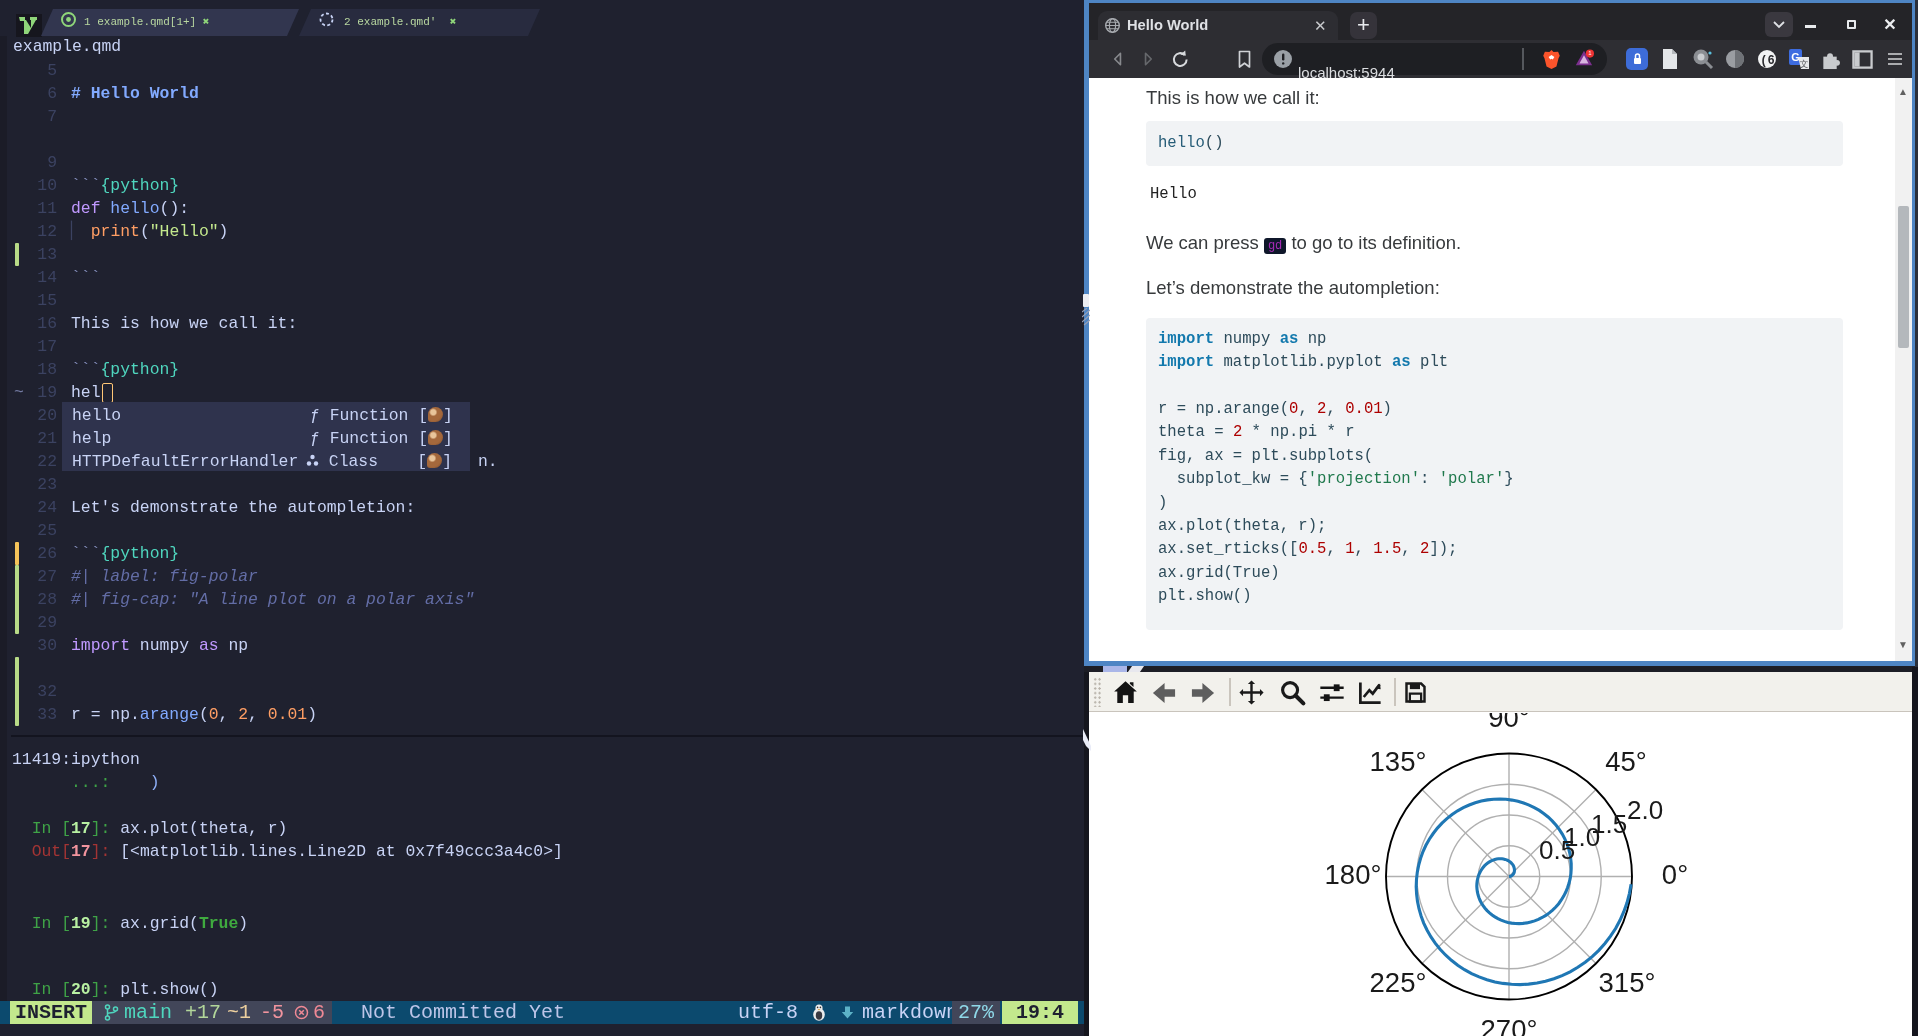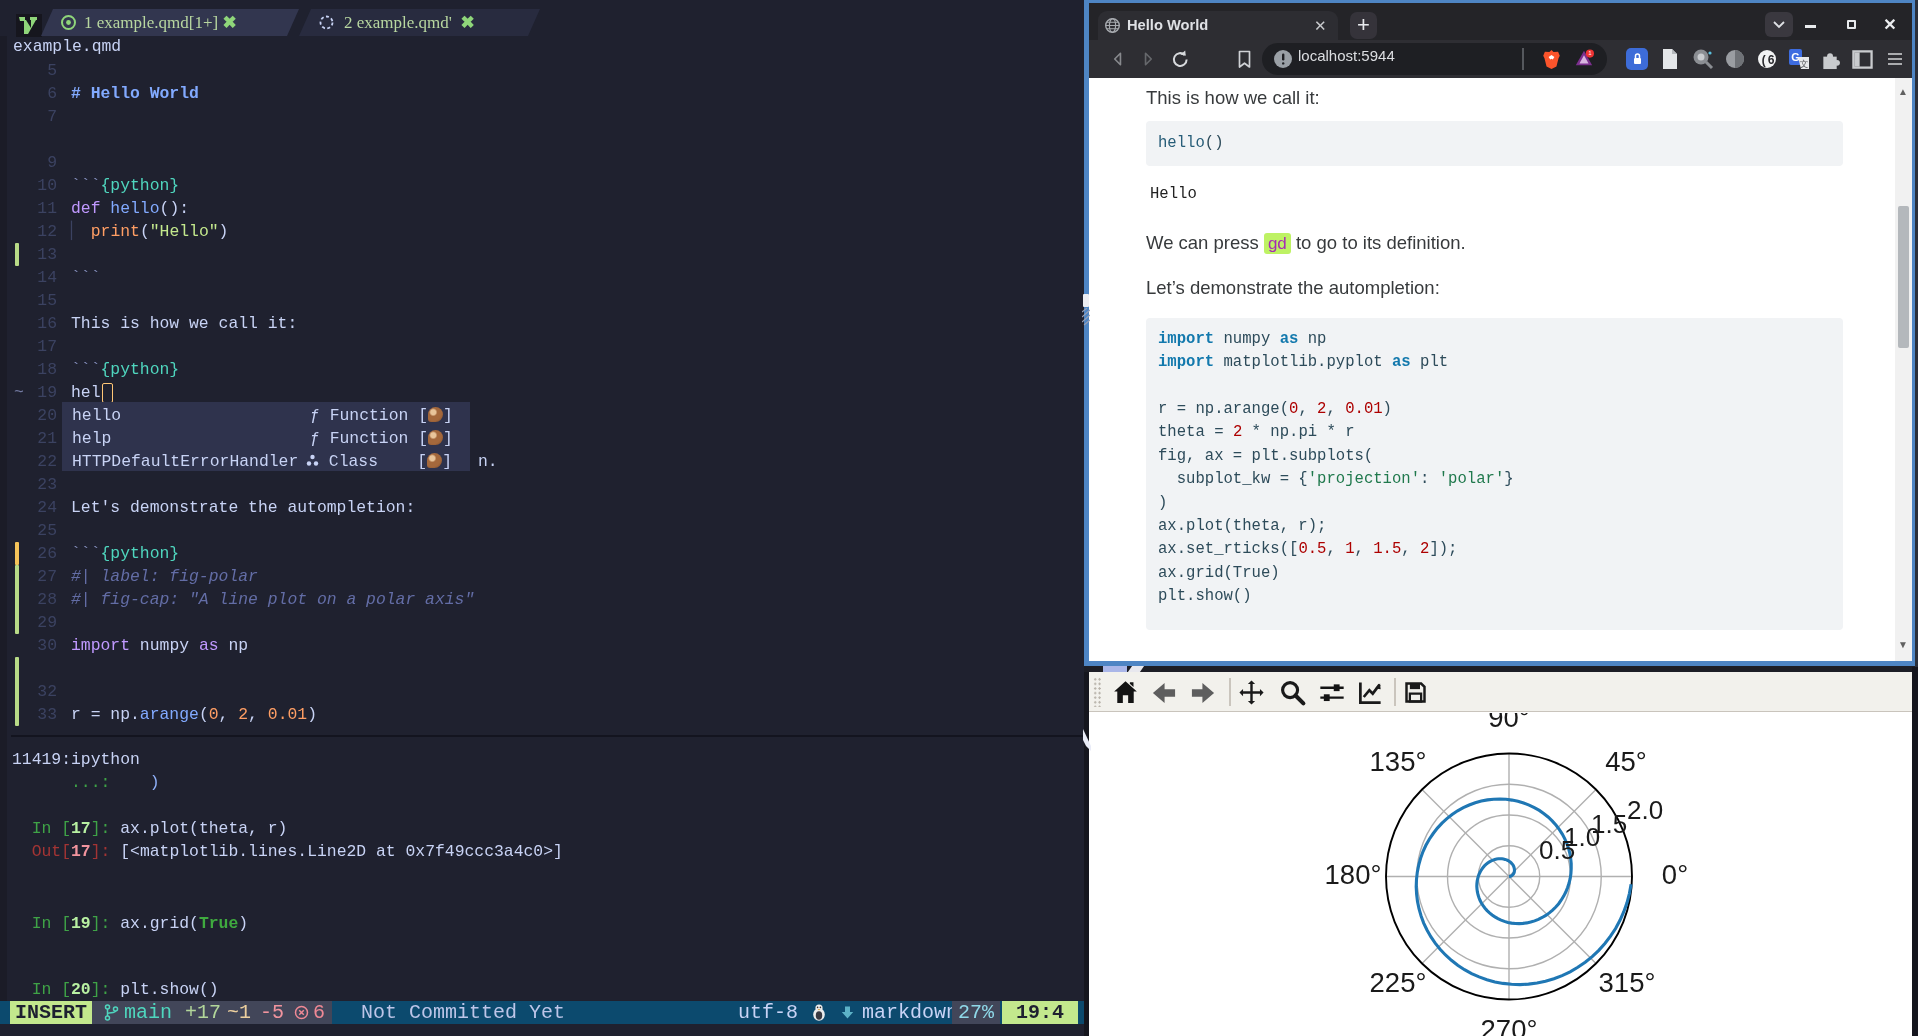--- a/index.html
+++ b/index.html
@@ -10,21 +10,21 @@
 .cd{white-space:pre}
 .w{color:#c8d3f5}.b{font-weight:bold}
 .blue{color:#82aaff}.teal{color:#4fd6be}.tealdim{color:#41a68f}
 .purple{color:#c099ff}.orange{color:#ff9e64}.green{color:#c3e88d}
 .num{color:#ff9e64}.cmt{color:#636da6;font-style:italic}
 .fence{color:#828bb8}.guide{color:#3b4261}
 
 #tabline{position:absolute;left:0;top:9px;width:1084px;height:27px}
 #vimlogo{position:absolute;left:16px;top:5px;width:26px;height:23px;background:#16161e}
 .tab1{position:absolute;left:41px;top:0;width:258px;height:27px;background:#32364f;clip-path:polygon(12px 0,100% 0,calc(100% - 12px) 100%,0 100%);}
-#tabline .ttext{position:absolute;top:0;height:44px;line-height:27px;font-family:Liberation Serif, serif;font-size:17px;color:#b8d7a0}
+#tabline .ttext{position:absolute;top:0;height:44px;line-height:27px;font-family:Liberation Mono, monospace;font-size:11px;color:#b8d7a0}
 .tab2{position:absolute;left:299px;top:0;width:241px;height:27px;background:#282b3f;clip-path:polygon(12px 0,100% 0,calc(100% - 12px) 100%,0 100%);}
 
 #winbar{position:absolute;left:13px;top:36px;height:22px;line-height:22px;font-size:16.4px;color:#c8d3f5}
 
 .gbar{position:absolute;left:15px;width:4px;border-radius:1px}
 
 #popup{position:absolute;left:62px;top:402px;width:408px;height:69px;background:#2f334d}
 .prow{position:absolute;left:10px;height:23px;line-height:23px;white-space:pre;color:#c8d3f5}
 .pkind{position:absolute;left:248px;height:23px;line-height:23px;white-space:pre;color:#c8d3f5}
 .snake{display:inline-block;width:15px;height:15px;border-radius:50% 50% 50% 20%;background:radial-gradient(circle at 35% 35%, #e8c49a 0 18%, #a4683c 30% 60%, #7c4a28 100%);vertical-align:-2px}
@@ -45,21 +45,21 @@
 #bwin{position:absolute;left:5px;top:3px;width:823px;height:658px;background:#242428}
 #btitle{position:absolute;left:0;top:0;width:823px;height:37px;background:#242428}
 #btab{position:absolute;left:9px;top:8px;width:240px;height:29px;background:#2d2d32;border-radius:9px 9px 0 0}
 #btoolbar{position:absolute;left:0;top:37px;width:823px;height:38px;background:#2e2e33}
 #bcontent{position:absolute;left:0;top:75px;width:823px;height:583px;background:#ffffff;font-family:"Liberation Sans",sans-serif;color:#343a40}
 
 .para{position:absolute;left:57px;font-size:18.5px;color:#373a3c;white-space:pre}
 .cblock{position:absolute;left:57px;width:697px;background:#f1f3f5;border-radius:4px;font-family:"Liberation Mono",monospace;font-size:15.6px;color:#2d4b5a}
 .cline{position:absolute;left:12px;height:23.4px;line-height:23.4px;white-space:pre}
 .kw{color:#1379ad;font-weight:bold}.st{color:#20794d}.nm{color:#ad0000}.fn{color:#275d78}
-.icode{font-family:Liberation Sans, sans-serif;font-size:17px;color:#a62bb5;background:#bef264;border-radius:3px;padding:1px 4px}
+.icode{font-family:Liberation Mono, monospace;font-size:12px;color:#a62bb5;background:#0f172a;border-radius:3px;padding:1px 4px}
 #bscroll{position:absolute;left:806px;top:0;width:17px;height:583px;background:#f1f1f1}
 #bthumb{position:absolute;left:3px;top:128px;width:11px;height:142px;background:#b4b8bc;border-radius:2px}
 
 #mplstrip{position:absolute;left:1084px;top:666px;width:834px;height:6px;background:#1d1e26}
 #mpl{position:absolute;left:1089px;top:672px;width:823px;height:364px;background:#ffffff}
 #mpltb{position:absolute;left:0;top:0;width:823px;height:40px;background:#f2f1ec;border-bottom:1px solid #c9c4bc}
 #mplcanvas{position:absolute;left:0;top:41px;width:823px;height:323px;background:#fff}
 
 #rsliver{position:absolute;left:1912px;top:667px;width:6px;height:369px;background:#15161e}
 </style></head><body>
@@ -209,21 +209,21 @@
           </svg>
 <svg style="position:absolute;left:147px;top:10px" width="17" height="19" viewBox="0 0 17 19">
             <path d="M3.5 1.5 H13.5 V17 L8.5 13.2 L3.5 17 Z" fill="none" stroke="#cfd1d5" stroke-width="1.7" stroke-linejoin="round"></path>
           </svg>
 <div style="position:absolute;left:173px;top:3px;width:345px;height:32px;background:#1e1f23;border-radius:16px"></div>
 <svg style="position:absolute;left:184px;top:9px" width="20" height="20" viewBox="0 0 20 20">
             <circle cx="10" cy="10" r="9" fill="#9aa0a6"></circle>
             <rect x="9" y="4.5" width="2.4" height="7" rx="1.2" fill="#1e1f23"></rect>
             <rect x="9" y="13.2" width="2.4" height="2.4" rx="1.2" fill="#1e1f23"></rect>
           </svg>
-<span style="position:absolute;left:209px;top:0;height:32px;line-height:32px;font-size:15px;color:#dcdee1">localhost:5944</span>
+<span style="position:absolute;left:209px;top:17px;height:32px;line-height:32px;font-size:15px;color:#dcdee1">localhost:5944</span>
 <div style="position:absolute;left:433px;top:8px;width:2px;height:22px;background:#55585d"></div>
 <svg style="position:absolute;left:453px;top:9px" width="19" height="21" viewBox="0 0 23 25">
             <path d="M11.5 1 L14 3.5 L19.5 3 L21.5 8 L20 11 L17.5 21 L11.5 24 L5.5 21 L3 11 L1.5 8 L3.5 3 L9 3.5 Z" fill="#fb542b"></path>
             <path d="M11.5 7 L15 9.5 L13 12.5 L11.5 11.7 L10 12.5 L8 9.5 Z" fill="#fff"></path>
           </svg>
 <svg style="position:absolute;left:485px;top:9px" width="20" height="20" viewBox="0 0 22 22">
             <path d="M11 2 L20 18 H2 Z" fill="#7b2f8e"></path>
             <path d="M11 7 L16 16 H6 Z" fill="#d8b6e0"></path>
             <circle cx="17.5" cy="5" r="4.5" fill="#e33"></circle>
             <text x="17.5" y="7.1" font-size="6.5" fill="#fff" text-anchor="middle" font-family="Liberation Sans">1</text>

